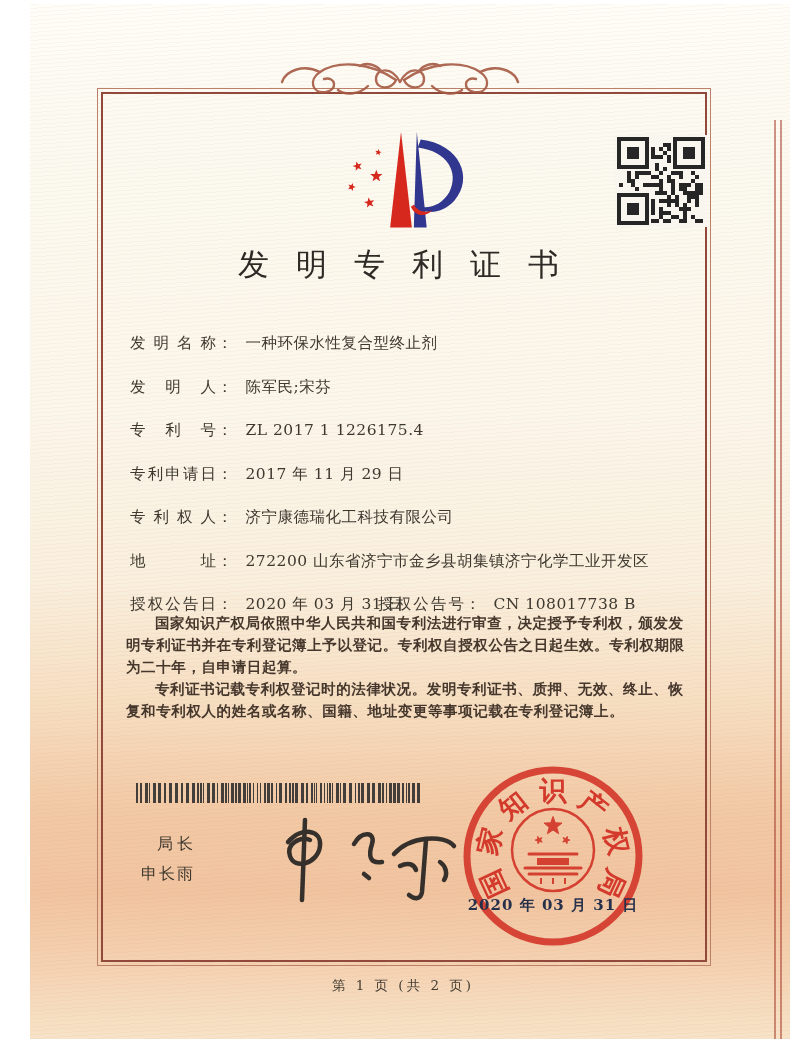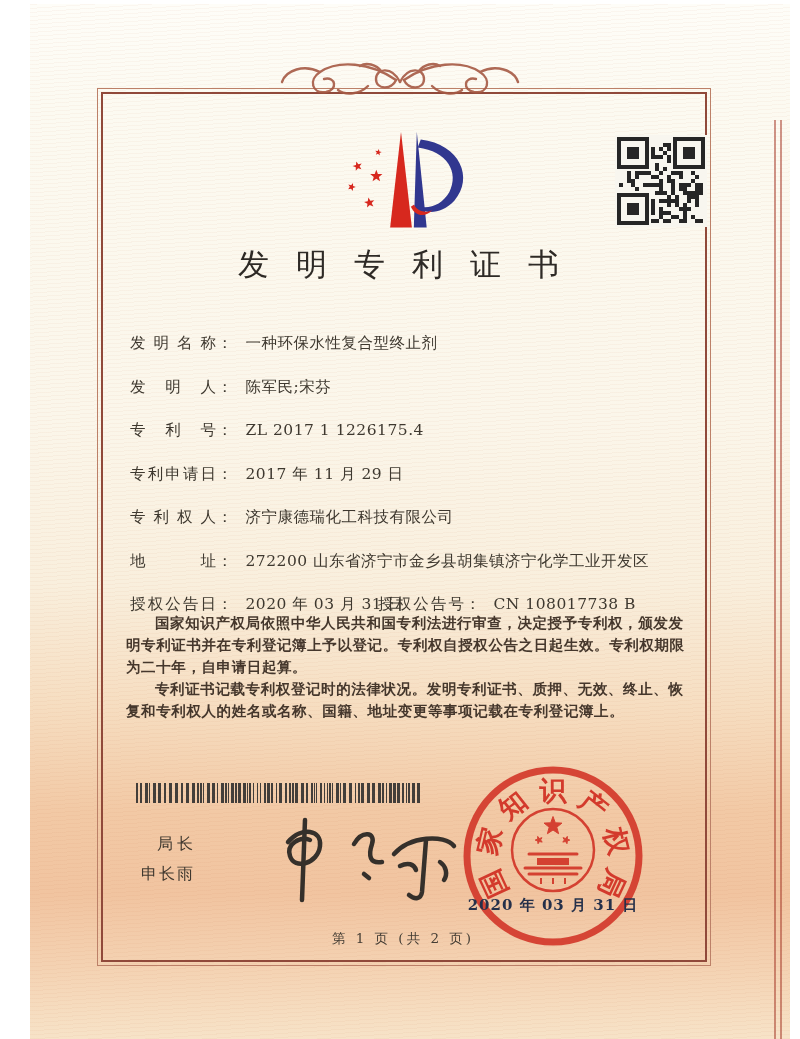--- a/index.html
+++ b/index.html
@@ -35,21 +35,21 @@
   #paragraphs{left:126px;top:612px;width:560px;font-size:14.5px;line-height:22px;
               color:#45372c;font-weight:600;letter-spacing:0.6px;}
   #paragraphs p{margin:0;text-indent:2em;}
   #barcode{left:136px;top:783px;width:286px;height:20px;}
   #signer-title{left:157px;top:834px;font-size:16px;letter-spacing:4px;color:#3f382f;}
   #signer-name{left:141px;top:864px;font-size:16px;letter-spacing:2px;color:#3f382f;}
   #signature{left:248px;top:812px;width:210px;height:96px;}
   #seal{left:459px;top:762px;width:188px;height:188px;}
   #seal-date{left:459px;top:896px;width:188px;text-align:center;font-size:15px;
              font-weight:bold;color:#25304a;letter-spacing:1px;}
-  #page-info{left:97px;top:930px;width:612px;text-align:center;font-size:13.5px;
+  #page-info{left:97px;top:977px;width:612px;text-align:center;font-size:13.5px;
              letter-spacing:3px;color:#443d34;}
   #footer-note{left:0;top:984px;width:800px;text-align:center;font-size:13.5px;
                letter-spacing:6px;color:#6d5a48;}
 </style>
 </head>
 <body>
 
 <div id="canvas">
   <div id="paper"></div>
   <div class="edge-line" style="left:774px"></div>

